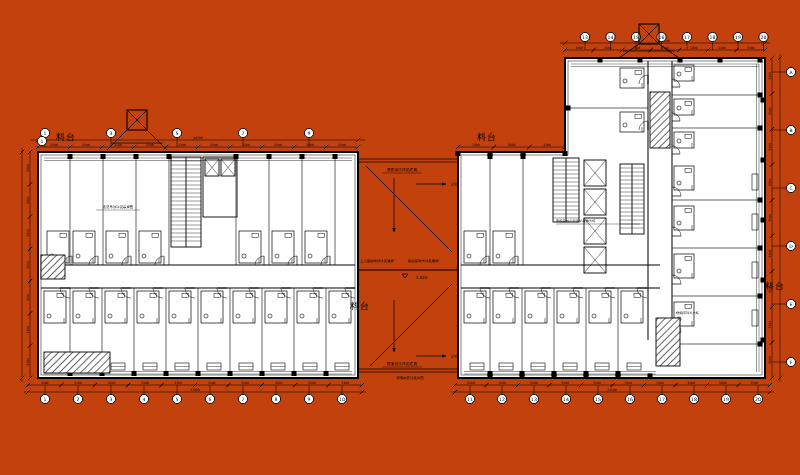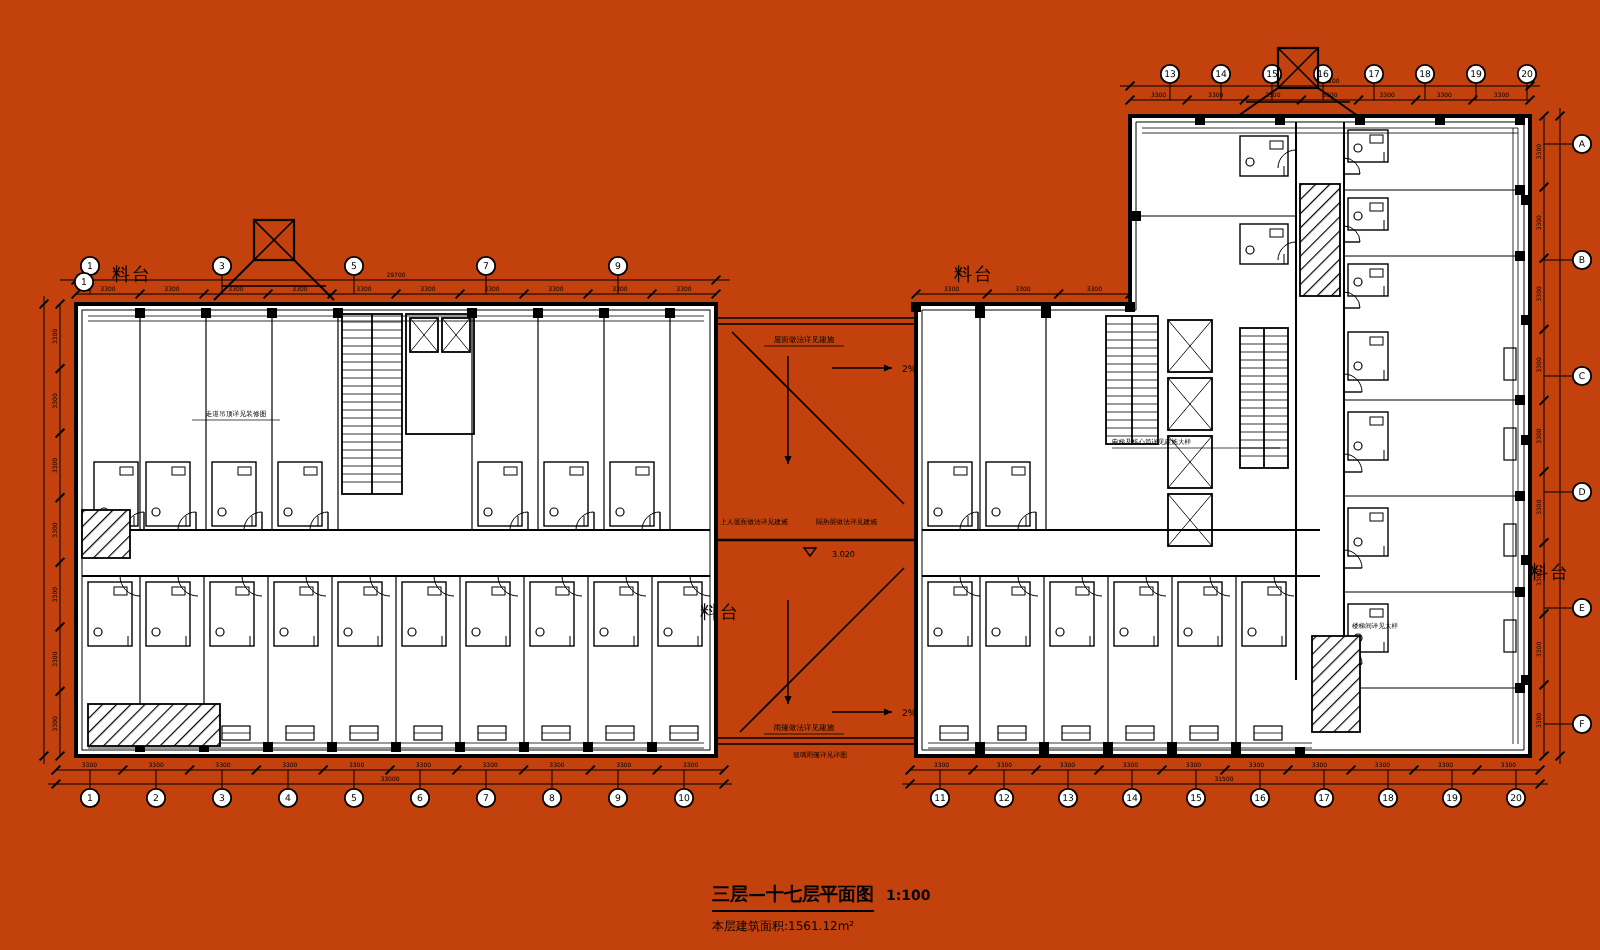--- a/index.html
+++ b/index.html
@@ -771,17 +771,13 @@
         <rect x="615.5" y="373.5" width="5" height="5" fill="#000" stroke="#000" stroke-width="0"></rect>
         <rect x="647.5" y="373.5" width="5" height="5" fill="#000" stroke="#000" stroke-width="0"></rect>
       </g>
     </svg>
 
   <div class="cn-label" style="left:56px;top:131px;">料台</div>
   <div class="cn-label" style="left:477px;top:131px;">料台</div>
   <div class="cn-label" style="left:765px;top:280px;">料台</div>
   <div class="cn-label" style="left:350px;top:300px;">料台</div>
 
-  <div class="titleblock">
-    <span class="t1">三层—十七层平面图</span><span class="scale">1:100</span>
-    <div class="t2">本层建筑面积:1561.12m²</div>
-  </div>
 </div>
 
 </body></html>

